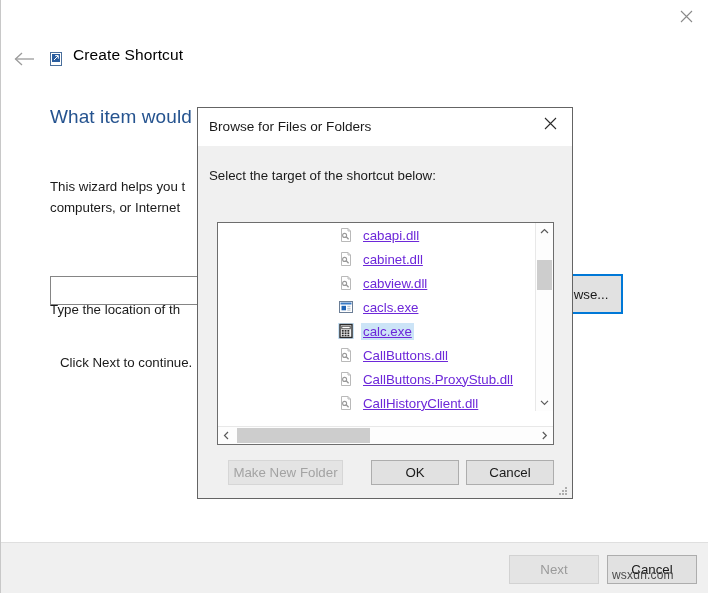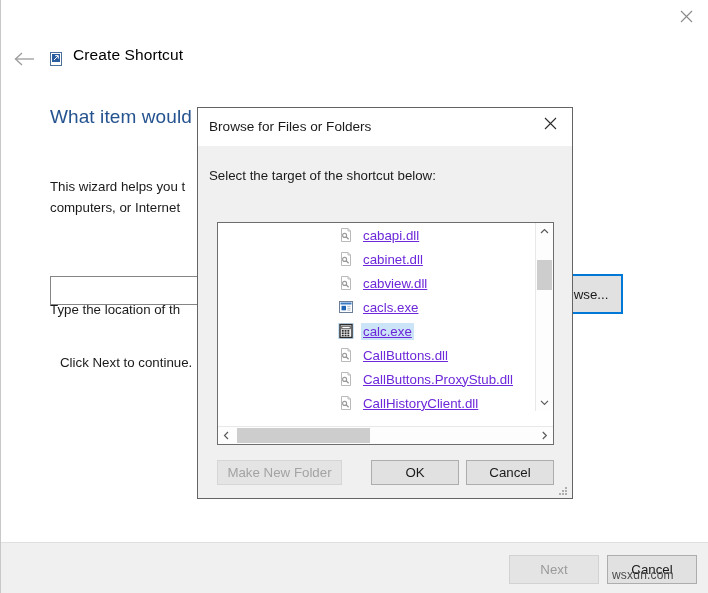--- a/index.html
+++ b/index.html
@@ -320,22 +320,22 @@
     height: 25px;
     box-sizing: border-box;
     font-family: "Liberation Sans", sans-serif;
     font-size: 13.3px;
     display: flex;
     align-items: center;
     justify-content: center;
     cursor: default;
   }
   #make-new-folder-button {
-    left: 19px; top: 314px;
-    width: 125px;
+    left: 30px; top: 314px;
+    width: 115px;
     background: #e4e4e4;
     border: 1px solid #d6d6d6;
     color: #a3a3a3;
   }
   #ok-button {
     left: 173px; top: 314px;
     width: 88px;
     background: #e1e1e1;
     border: 1px solid #adadad;
     color: #1a1a1a;

